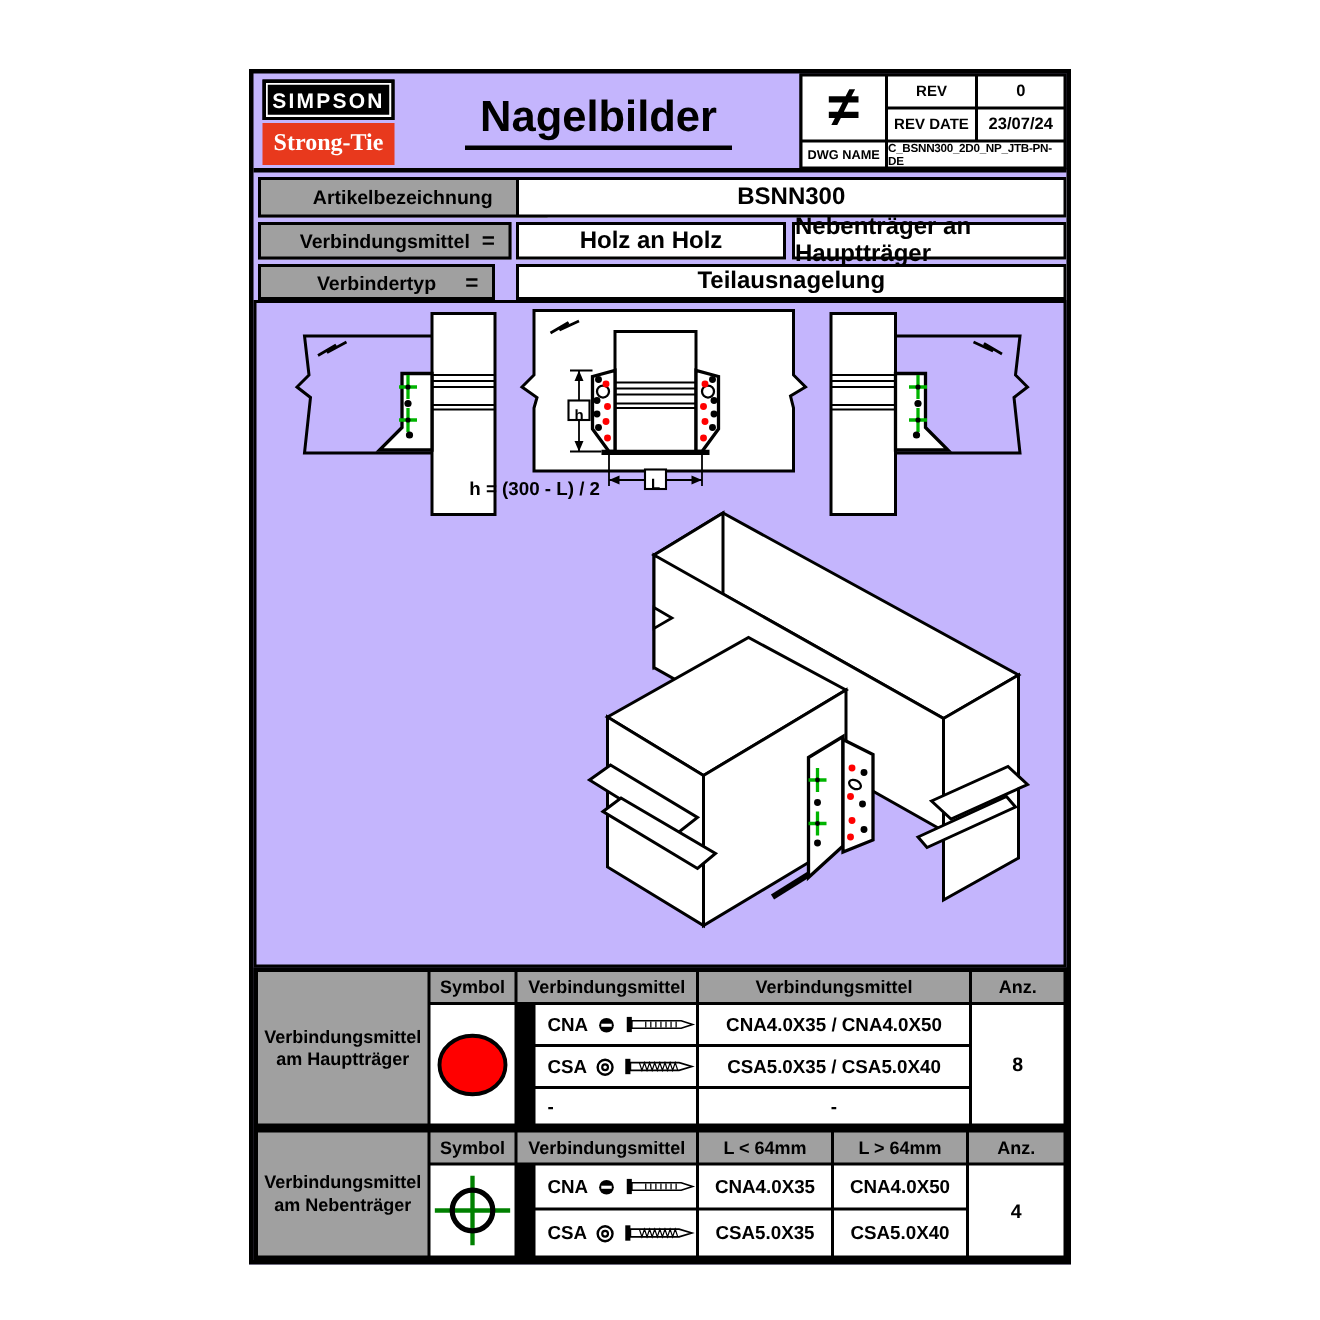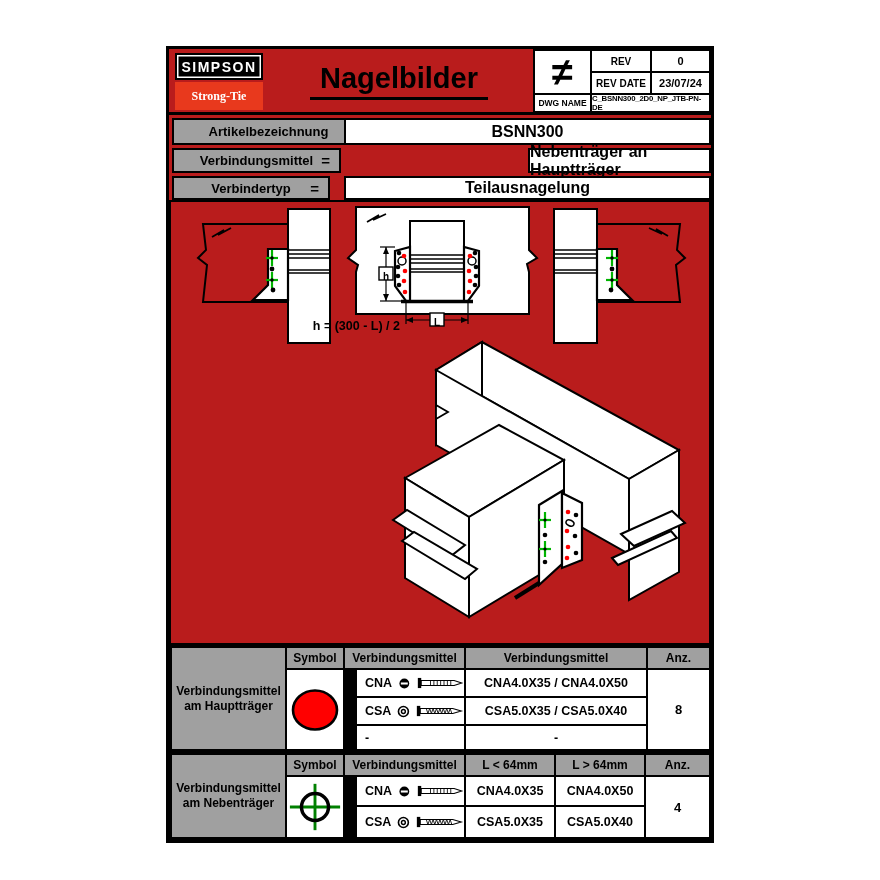--- a/index.html
+++ b/index.html
@@ -1,29 +1,29 @@
 <!DOCTYPE html>
 <html><head>
 <meta charset="utf-8">
 <style>
   html,body{margin:0;padding:0;background:#fff;}
   .canvas{position:relative;width:880px;height:880px;background:#fff;overflow:hidden;
           font-family:"Liberation Sans",sans-serif;color:#000;}
   .sheet{position:absolute;left:166px;top:46px;width:548px;height:797px;border:3px solid #000;
-         background:#b91c1c;box-sizing:border-box;}
+         background:#c4b5fd;box-sizing:border-box;}
   .abs{position:absolute;box-sizing:border-box;}
 
   
   .hdr{left:0;top:0;width:542px;height:66px;border-bottom:3px solid #000;}
   .logo-simpson{left:6px;top:4px;width:88px;height:27px;background:#000;color:#fff;
     display:flex;align-items:center;justify-content:center;font-weight:bold;font-size:14px;
     letter-spacing:1.5px;box-shadow:inset 0 0 0 1.5px #fff;border:2px solid #000;}
   .logo-strongtie{left:6px;top:33px;width:88px;height:28px;background:#e8391d;color:#fff;
     display:flex;align-items:center;justify-content:center;
-    font-family:"Liberation Serif",serif;font-weight:bold;font-size:12px;}
+    font-family:"Liberation Serif",serif;font-weight:bold;font-size:16px;}
   .title-wrap{left:100px;top:0;width:260px;height:64px;display:flex;align-items:center;justify-content:center;}
   .title{font-weight:bold;font-size:29px;border-bottom:3px solid #000;padding:0 10px 2px 10px;}
   .revtbl{left:364px;top:0;width:178px;height:64px;background:#000;display:grid;
     grid-template-columns:55px 58px 1fr;grid-template-rows:20px 20px 1fr;gap:2px;border:2px solid #000;}
   .revtbl>div{background:#fff;display:flex;align-items:center;justify-content:center;overflow:hidden;}
   .neq{grid-area:1/1/3/2;font-size:38px;font-weight:bold;line-height:1;}
   .rev-lab{font-size:10px;font-weight:bold;}
   .rev-val{font-size:11px;font-weight:bold;}
   .dwg-lab{grid-area:3/1/4/2;font-size:8.5px;font-weight:bold;}
   .dwg-val{grid-area:3/2/4/4;font-size:7.8px;font-weight:bold;letter-spacing:-0.2px;}
@@ -85,20 +85,21 @@
   <div class="info-label" style="left:3px;top:69px;width:193px;height:27px;">
     <span>Artikelbezeichnung</span>
     <span class="info-eq">=</span>
   </div>
   <div class="info-val" style="left:175px;top:69px;width:367px;height:27px;">BSNN300</div>
 
   <div class="info-label" style="left:3px;top:99px;width:169px;height:25px;">
     <span>Verbindungsmittel</span>
     <span class="info-eq">=</span>
   </div>
+  <div class="info-val" style="left:175px;top:99px;width:180px;height:25px;">Holz an Holz</div>
   <div class="info-val" style="left:359px;top:99px;width:183px;height:25px;">Nebenträger an Hauptträger</div>
 
   <div class="info-label" style="left:3px;top:127px;width:158px;height:24px;">
     <span>Verbindertyp</span>
     <span class="info-eq">=</span>
   </div>
   <div class="info-val" style="left:175px;top:127px;width:367px;height:24px;">Teilausnagelung</div>
 
   <div class="abs draw">
    <svg width="538" height="441" viewBox="0 0 538 441">

